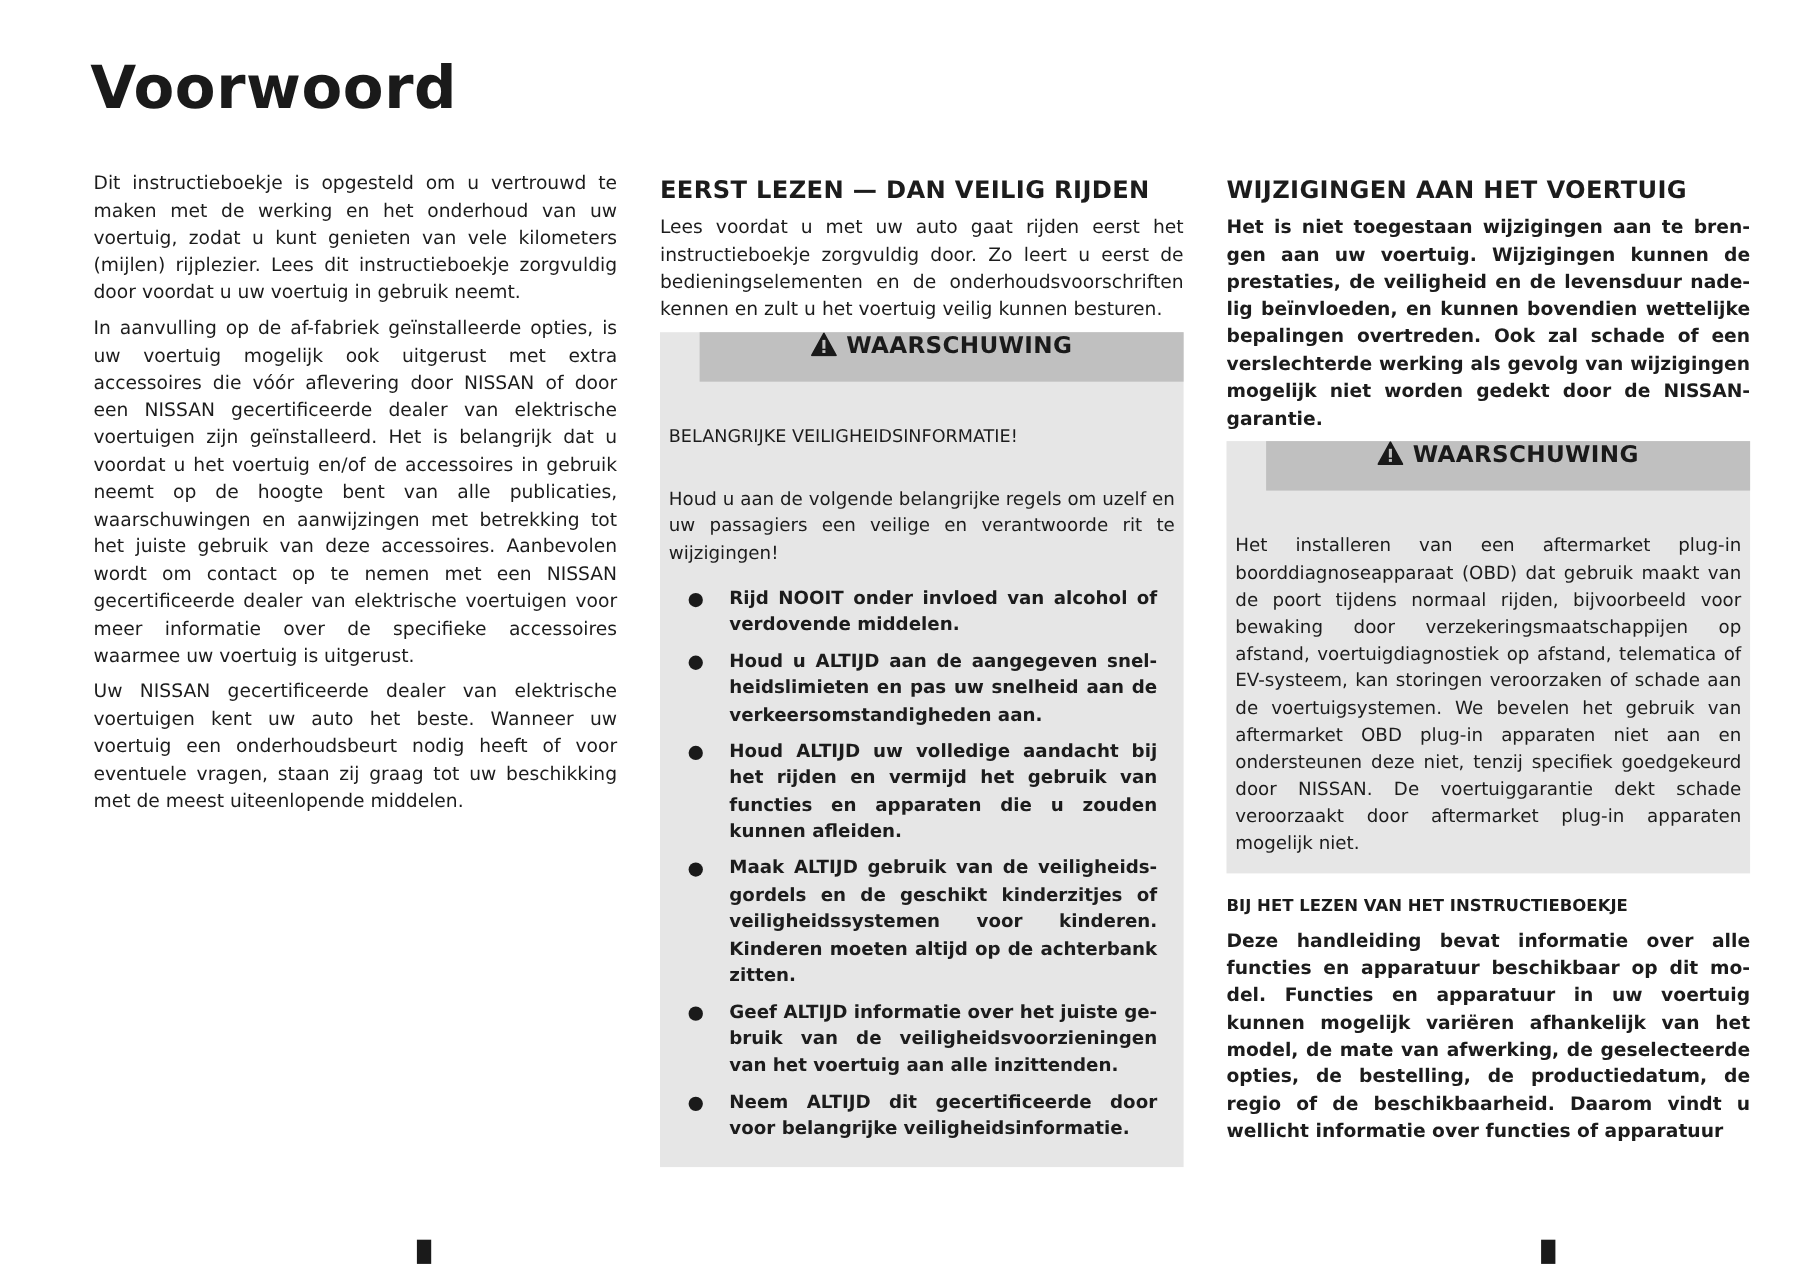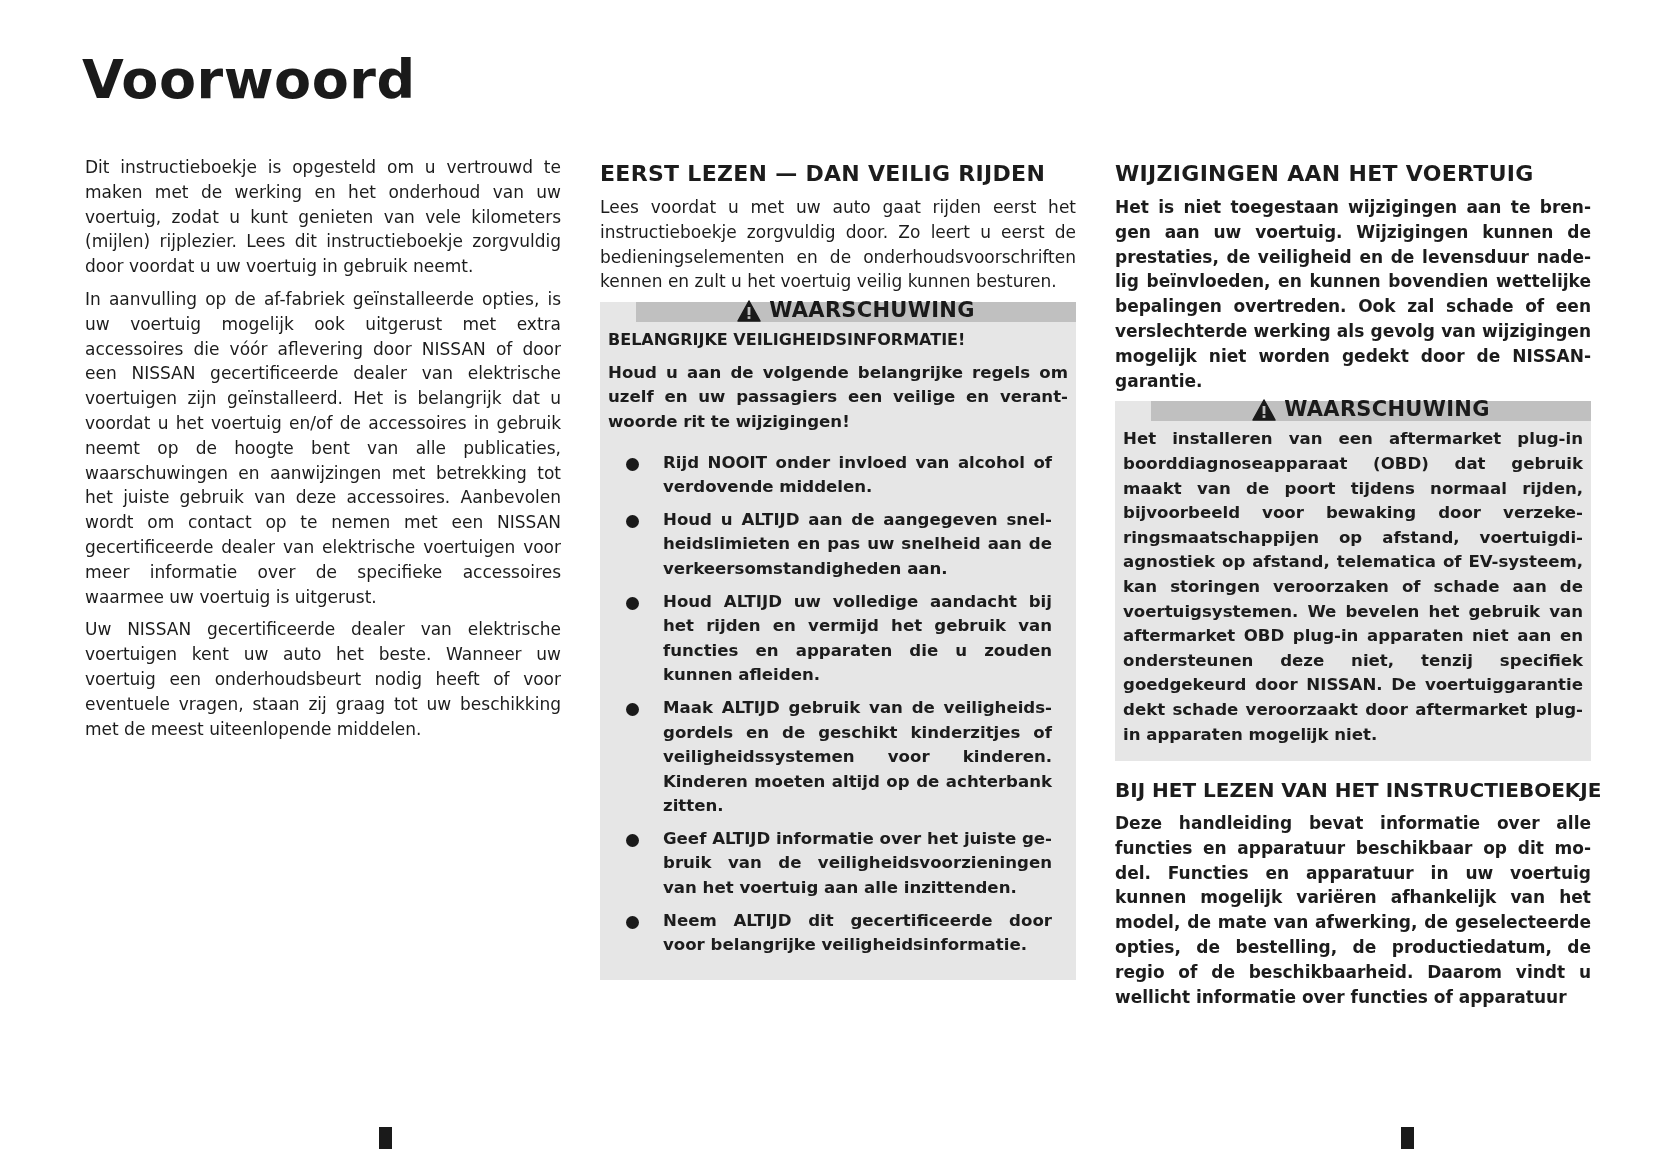--- a/index.html
+++ b/index.html
@@ -17,26 +17,26 @@
   .col2 { left: 600px; width: 476px; }
   .col3 { left: 1115px; width: 476px; }
   p { margin: 0 0 8px 0; font-size: 17px; line-height: 24.8px; text-align: justify; hyphens: manual; }
   .bold { font-weight: bold; }
   h2.section {
     margin: 4px 0 6px 0; font-weight: bold; font-size: 22px; letter-spacing: 0.3px; line-height: 30px;
     color: #1c1c1c; white-space: nowrap;
   }
   .warn-box { background: #e6e6e6; margin: 0 0 14px 0; }
   .warn-head {
-    background: #c0c0c0; height: 20px; display: flex; align-items: flex-end; justify-content: center;
+    background: #c0c0c0; height: 45px; display: flex; align-items: flex-start; justify-content: center;
     font-weight: bold; font-size: 21px; letter-spacing: 0.3px; color: #1a1a1a; margin-left: 36px;
   }
   .warn-head svg { width: 24px; height: 22px; margin-right: 8px; }
   .warn-body { padding: 6px 8px 6px 8px; }
-  .warn-body p { font-weight: bold; font-size: 16.6px; line-height: 24.6px; }
+  .warn-body p { font-weight: normal; font-size: 16.6px; line-height: 24.6px; margin-top: 32px; }
   .warn-sub { font-size: 16px !important; letter-spacing: 0; }
   ul.bullets { list-style: none; margin: 16px; padding: 0; }
   ul.bullets li {
     position: relative; padding-left: 39px; margin-bottom: 8px;
     font-weight: bold; font-size: 16.6px; line-height: 24.6px; text-align: justify;
   }
   ul.bullets li .dot {
     position: absolute; left: 2px; top: 7px; width: 13px; height: 13px; border-radius: 50%; background: #1a1a1a;
   }
   .tab-marker { position: absolute; bottom: 0; width: 13px; height: 22px; background: #1a1a1a; }
@@ -88,18 +88,18 @@
         <path d="M12 1 L23 21 L1 21 Z" fill="#1a1a1a" stroke="#1a1a1a" stroke-width="1.5" stroke-linejoin="round"></path>
         <rect x="10.6" y="7" width="2.8" height="8" fill="#c0c0c0"></rect>
         <rect x="10.6" y="16.3" width="2.8" height="2.6" fill="#c0c0c0"></rect>
       </svg>
       <span>WAARSCHUWING</span>
     </div>
     <div class="warn-body">
       <p>Het installeren van een aftermarket plug-in boorddiagnoseapparaat (OBD) dat gebruik maakt van de poort tijdens normaal rijden, bijvoorbeeld voor bewaking door verzeke­ringsmaatschappijen op afstand, voertuigdi­agnostiek op afstand, telematica of EV-systeem, kan storingen veroorzaken of schade aan de voertuigsystemen. We bevelen het gebruik van aftermarket OBD plug-in appara­ten niet aan en ondersteunen deze niet, tenzij specifiek goedgekeurd door NISSAN. De voer­tuiggarantie dekt schade veroorzaakt door aftermarket plug-in apparaten mogelijk niet.</p>
     </div>
   </div>
-  <h2 class="section" style="font-size:20px;letter-spacing:0;">BIJ HET LEZEN VAN HET INSTRUCTIEBOEKJE</h2>
+  <h2 class="section" style="font-size:15px;letter-spacing:0;">BIJ HET LEZEN VAN HET INSTRUCTIEBOEKJE</h2>
   <p class="bold">Deze handleiding bevat informatie over alle functies en apparatuur beschikbaar op dit mo­del. Functies en apparatuur in uw voertuig kunnen mogelijk variëren afhankelijk van het model, de mate van afwerking, de geselecteerde opties, de bestelling, de productiedatum, de regio of de beschikbaarheid. Daarom vindt u wellicht informatie over functies of apparatuur</p>
 </div>
 
 <div class="tab-marker" style="left:379px;"></div>
 <div class="tab-marker" style="left:1401px;"></div>
 
 </body></html>

